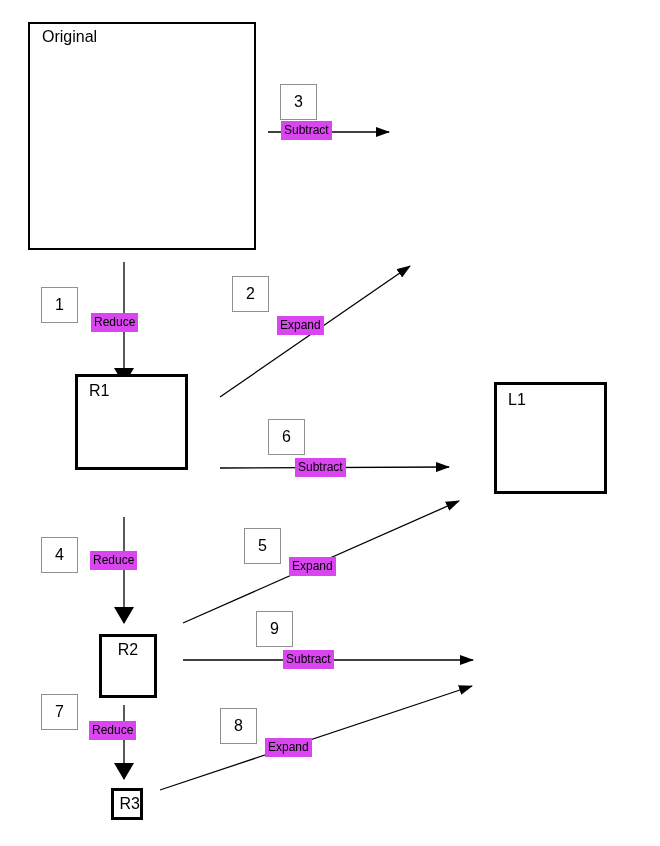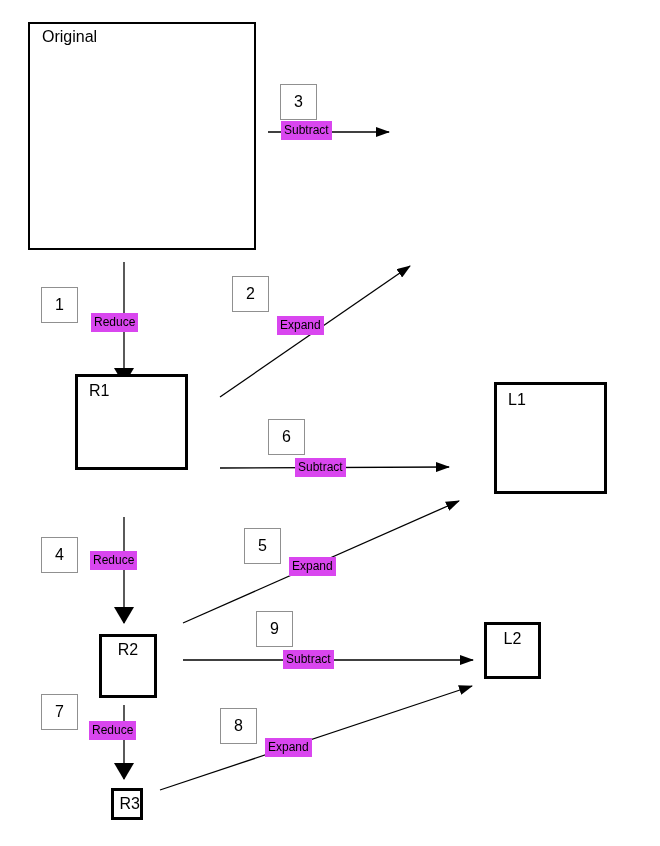--- a/index.html
+++ b/index.html
@@ -93,23 +93,20 @@
   </div>
 
   <div class="node thick" style="left:459px; top:382px; width:113px; height:112px;margin-left:35px;">
     <span class="node-label" style="left:11px; top:7px;">L1</span>
   </div>
 
   <div class="node thick" style="left:99px; top:634px; width:58px; height:64px;">
     <span class="node-label center-x" style="top:5px;">R2</span>
   </div>
 
-  <div class="node thick" style="left:484px; top:622px; width:57px; height:57px;">
-    <span class="node-label center-x" style="top:6px;">L2</span>
-  </div>
 
   <div class="node thick center-all" style="left:111px; top:788px; width:32px; height:32px;">
     <span class="node-label">R3</span>
   </div>
 
   <div class="step-box" style="left:41px; top:287px;">
     <span>1</span>
   </div>
   <div class="step-box" style="left:232px; top:276px;">
     <span>2</span>

